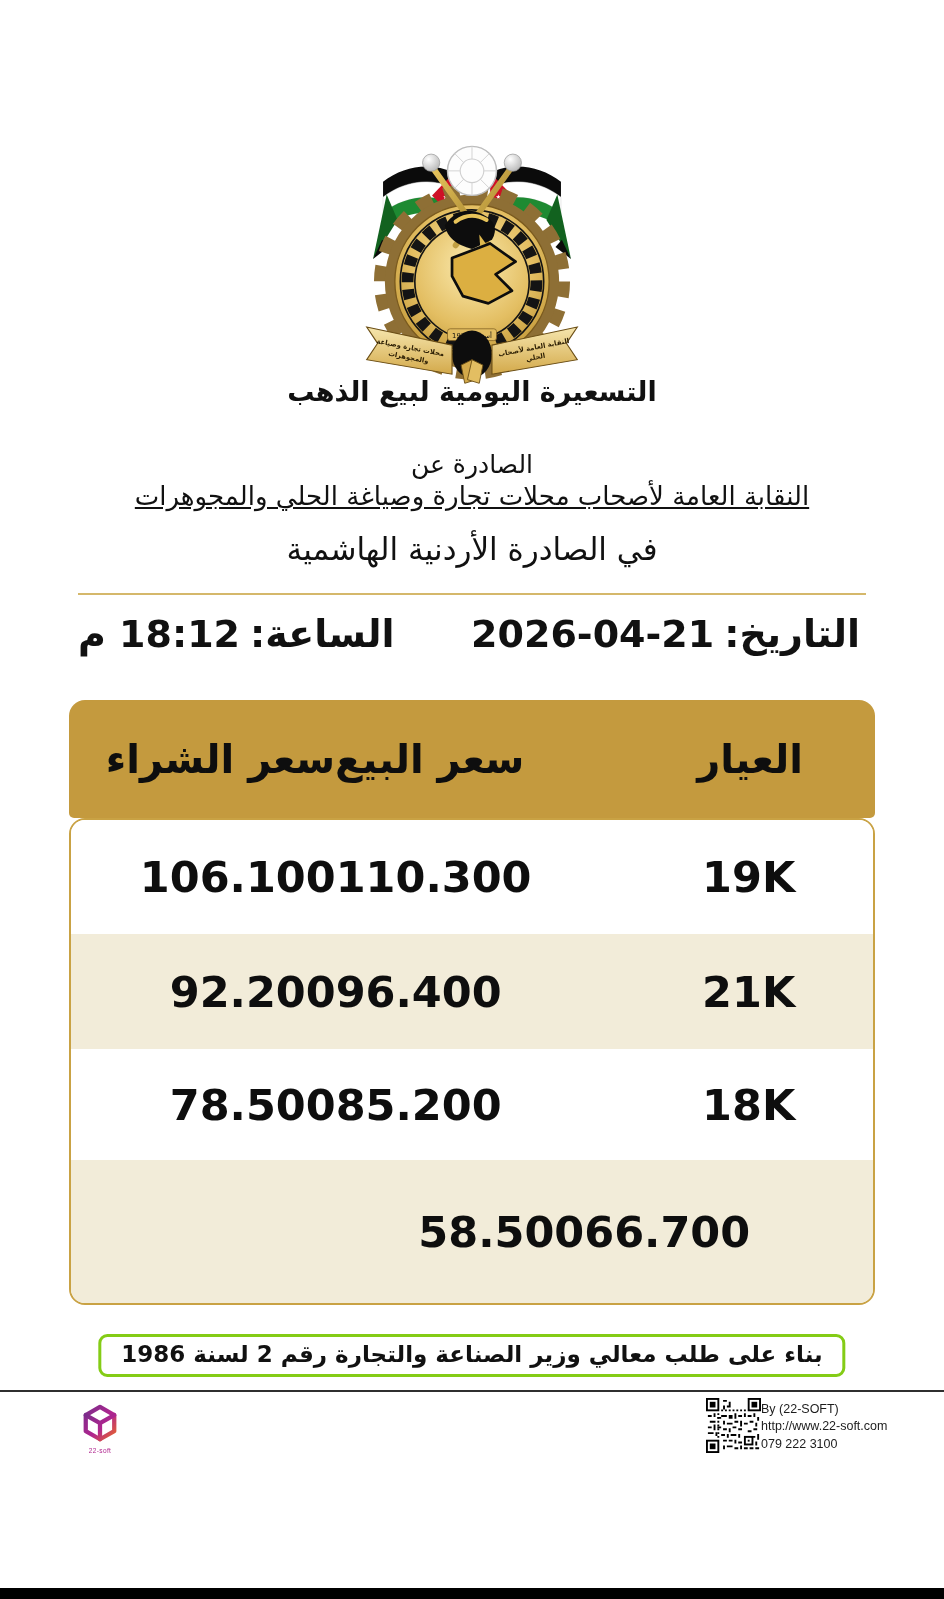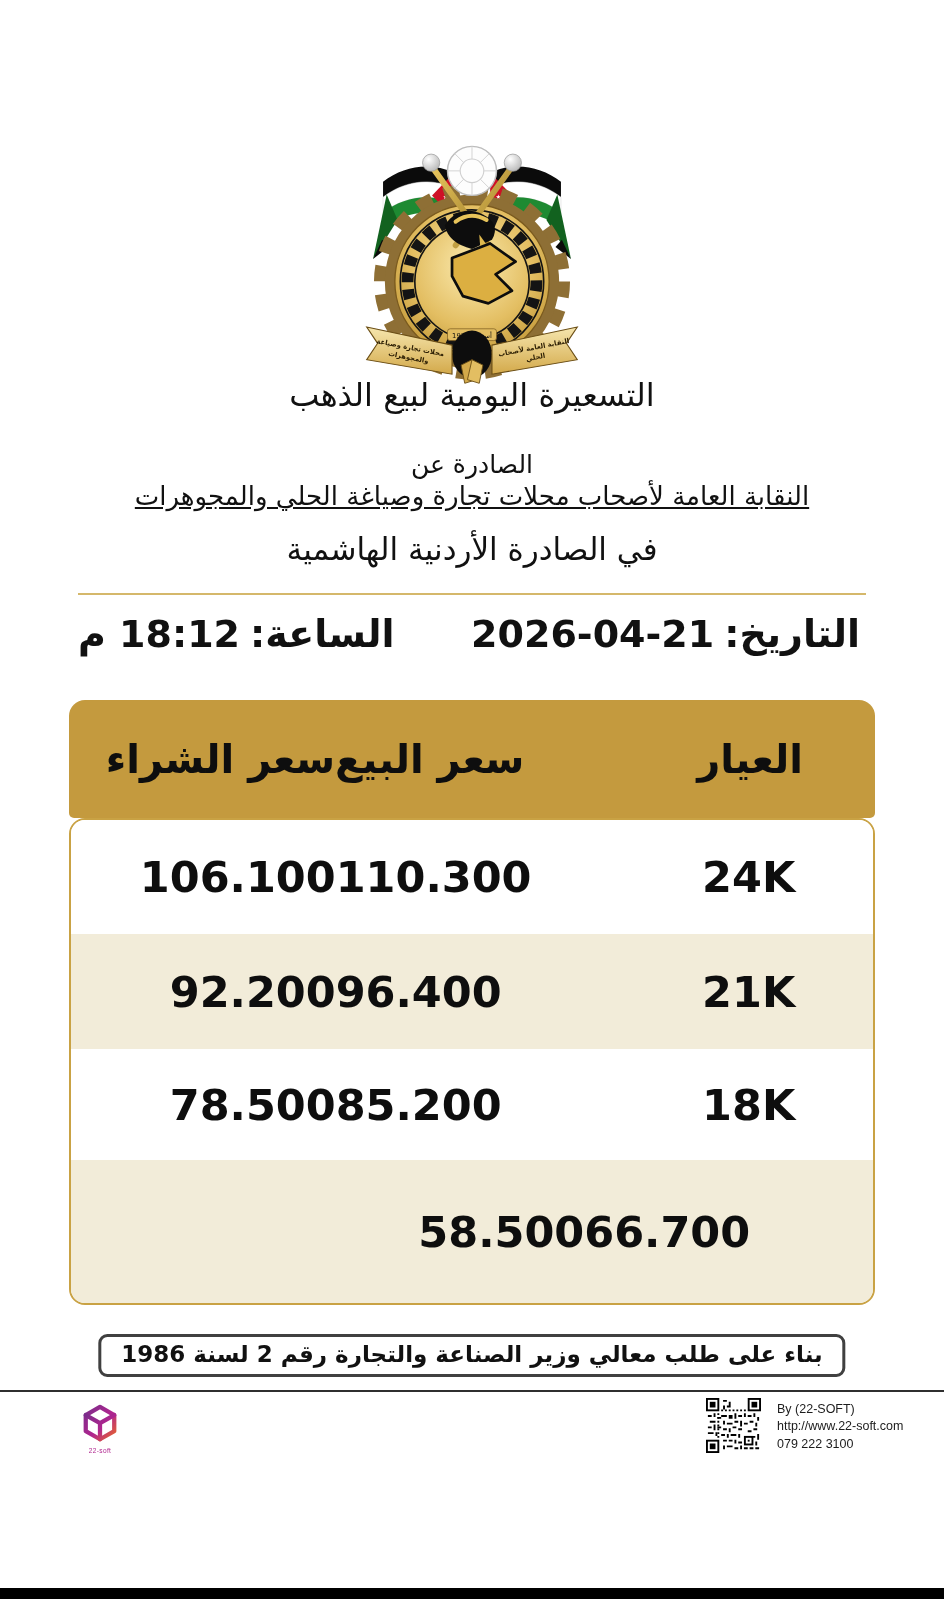--- a/index.html
+++ b/index.html
@@ -1,21 +1,21 @@
 <!DOCTYPE html>
 <html lang="ar"><head>
 <meta charset="utf-8">
 <style>
   html,body{margin:0;padding:0;background:#fff;}
   .page{position:relative;width:944px;height:1599px;background:#ffffff;overflow:hidden;
         font-family:"DejaVu Sans","Liberation Sans",sans-serif;color:#111;}
   .abs-center{position:absolute;left:0;right:0;text-align:center;}
   .emblem-wrap{position:absolute;top:138px;left:50%;transform:translateX(-50%);width:236px;height:250px;}
   .emblem{width:100%;height:100%;display:block;}
-  .title{top:376px;font-size:32px;font-weight:normal;letter-spacing:0;}
+  .title{top:376px;font-size:27px;font-weight:bold;letter-spacing:0;}
   .issued{top:450px;font-size:25px;}
   .issuer{top:481px;font-size:26px;text-decoration:underline;}
   .country{top:531px;font-size:31px;}
   .sep{position:absolute;top:593px;left:78px;width:788px;height:2px;background:#D5B86B;}
   .dateline{position:absolute;top:612px;left:0;width:944px;box-sizing:border-box;
             padding:0 84px 0 78px;display:flex;justify-content:space-between;direction:rtl;
             font-size:38px;font-weight:bold;}
   .dateline .val{margin-right:10px;}
   
   .gtable{position:absolute;left:69px;top:700px;width:806px;}
@@ -24,25 +24,25 @@
   .tbody{height:487px;border:2px solid #C9A244;border-radius:16px;overflow:hidden;display:flex;
          flex-direction:column;direction:rtl;box-sizing:border-box;}
   .trow{display:flex;align-items:center;font-weight:bold;font-size:43px;color:#0e0e0e;}
   .trow.r1{height:114px;background:#ffffff;}
   .trow.r2{height:115px;background:#F2ECD9;}
   .trow.r3{height:111px;background:#ffffff;}
   .trow.r4{flex:1;background:#F2ECD9;}
   .col-k{width:31%;text-align:center;}
   .col-s{width:36%;text-align:left;}
   .col-b{width:33%;}
-  .note{position:absolute;top:1334px;left:50%;transform:translateX(-50%);border:3px solid #404040;
+  .note{position:absolute;top:1334px;left:50%;transform:translateX(-50%);border:3px solid #84cc16;
         border-radius:9px;padding:4px 20px 7px;font-size:23px;font-weight:bold;direction:rtl;
         white-space:nowrap;background:#fff;}
   .divider{position:absolute;top:1390px;left:0;width:944px;height:2px;background:#2f2f2f;}
-  .footer-right{position:absolute;top:1398px;left:706px;display:flex;gap:16px;align-items:flex-start;
+  .footer-right{position:absolute;top:1398px;left:706px;display:flex;gap:0;align-items:flex-start;
                 font-family:"Liberation Sans","DejaVu Sans",sans-serif;}
   .qr{width:55px;height:55px;display:block;}
   .credit{font-size:12.5px;line-height:1.38;color:#1c1c1c;padding-top:3px;}
   .footer-left{position:absolute;top:1404px;left:76px;width:48px;text-align:center;}
   .cube{width:38px;height:42px;display:block;margin:0 auto;}
   .cube-caption{font-size:6.5px;color:#B0258F;margin-top:1px;letter-spacing:.4px;
                 font-family:"Liberation Sans",sans-serif;}
   .bottombar{position:absolute;top:1588px;left:0;width:944px;height:11px;background:#000;}
 </style>
 </head>
@@ -154,21 +154,21 @@
   </div>
 
   <div class="gtable">
     <div class="thead">
       <div class="col-k">العيار</div>
       <div class="col-s">سعر البيع</div>
       <div class="col-b">سعر الشراء</div>
     </div>
     <div class="tbody">
       <div class="trow r1">
-        <div class="col-k">24K</div>
+        <div class="col-k">19K</div>
         <div class="col-s">110.300</div>
         <div class="col-b">106.100</div>
       </div>
       <div class="trow r2">
         <div class="col-k">21K</div>
         <div class="col-s">96.400</div>
         <div class="col-b">92.200</div>
       </div>
       <div class="trow r3">
         <div class="col-k">18K</div>

